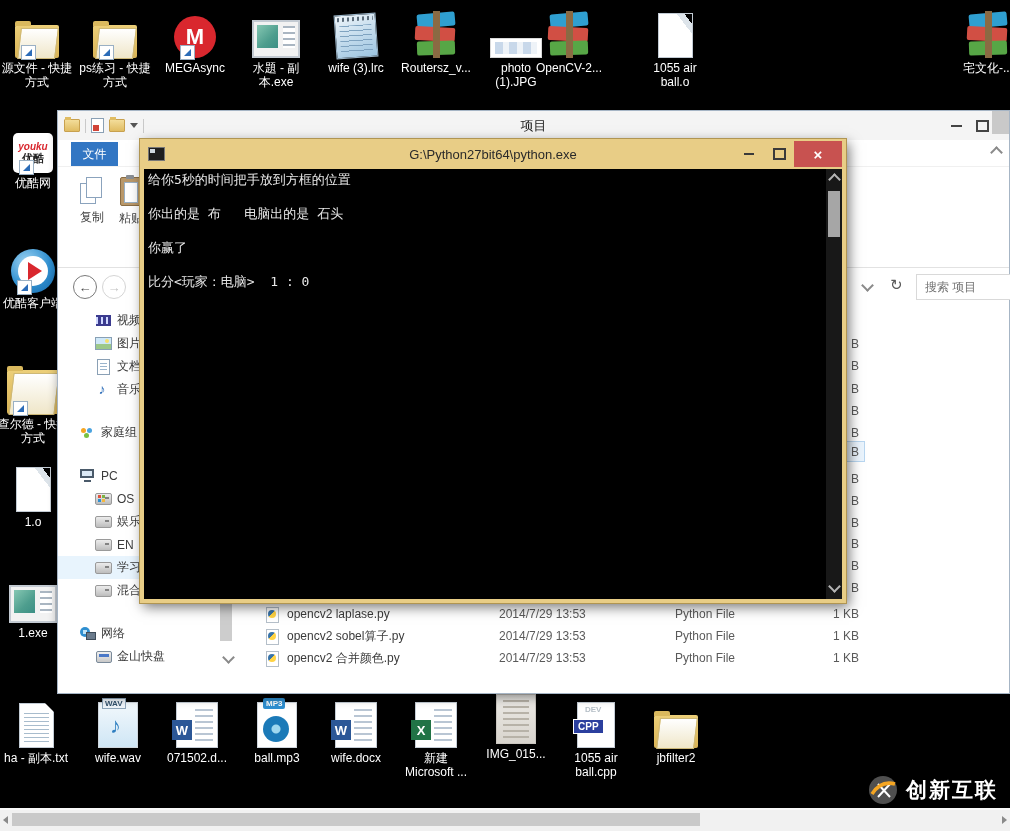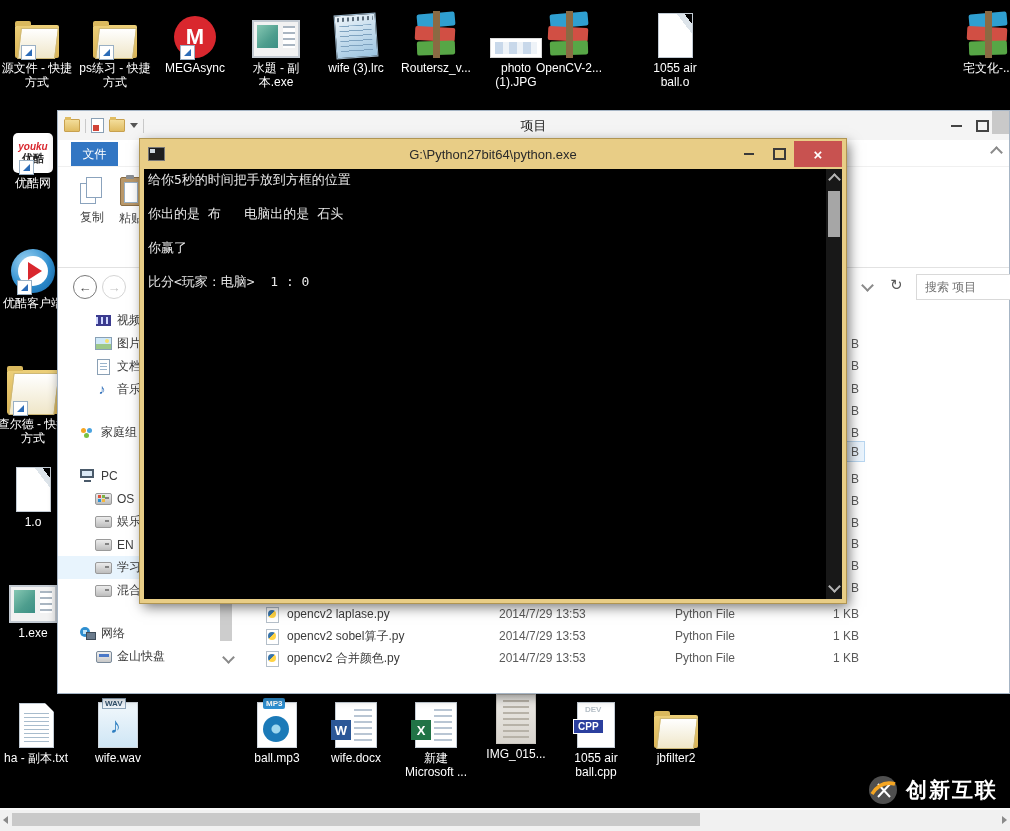--- a/index.html
+++ b/index.html
@@ -330,20 +330,26 @@
         <div class="itext"></div>
       </div>
     <div class="lbl">ha - 副本.txt</div>
   </div>
   <div class="di" style="left:80px;top:698px">
     <div class="art">
         <div class="iwav"></div>
       </div>
     <div class="lbl">wife.wav</div>
   </div>
+  <div class="di" style="left:159px;top:698px">
+    <div class="art">
+        <div class="iword"></div>
+      </div>
+    <div class="lbl">071502.d...</div>
+  </div>
   <div class="di" style="left:239px;top:698px">
     <div class="art">
         <div class="imp3"></div>
       </div>
     <div class="lbl">ball.mp3</div>
   </div>
   <div class="di" style="left:318px;top:698px">
     <div class="art">
         <div class="iword"></div>
       </div>

